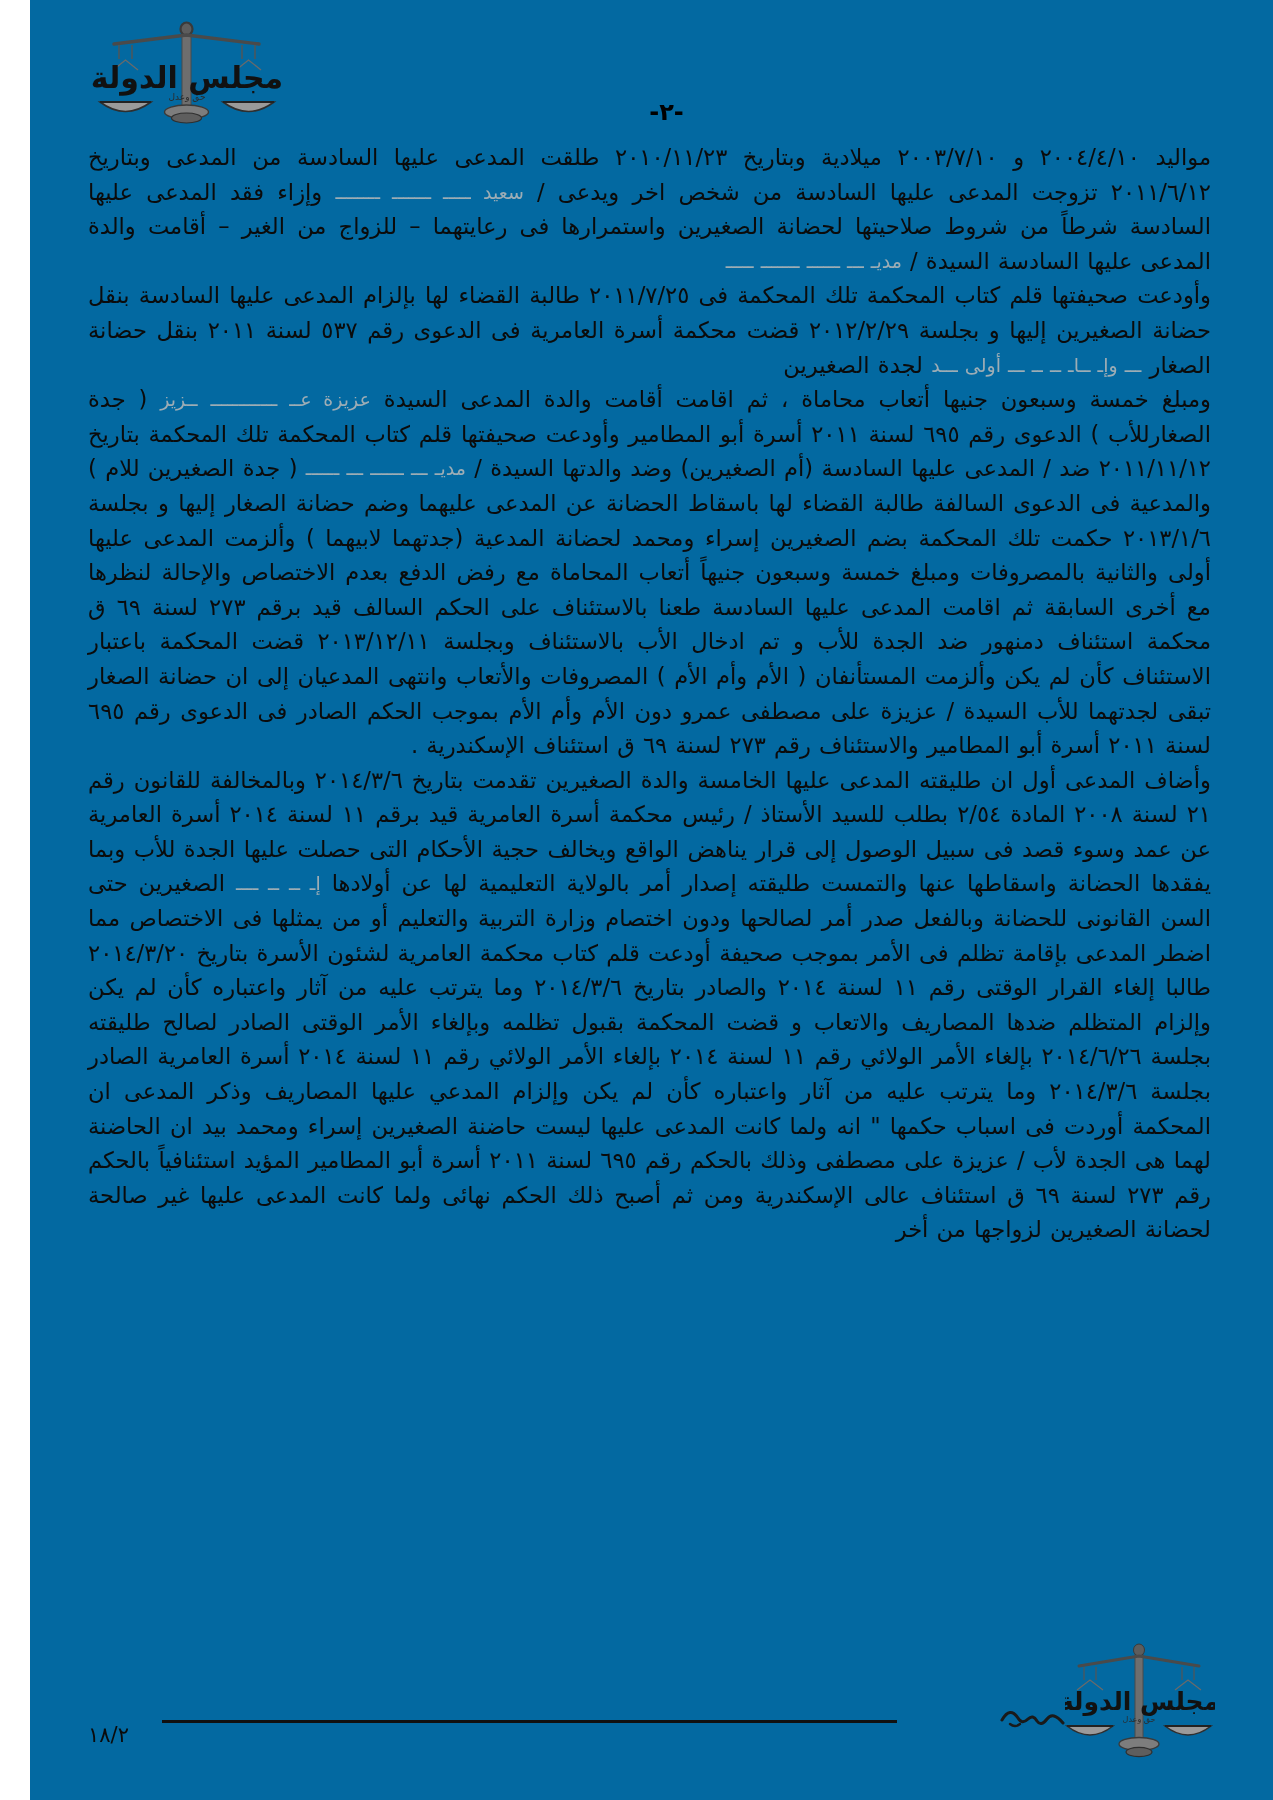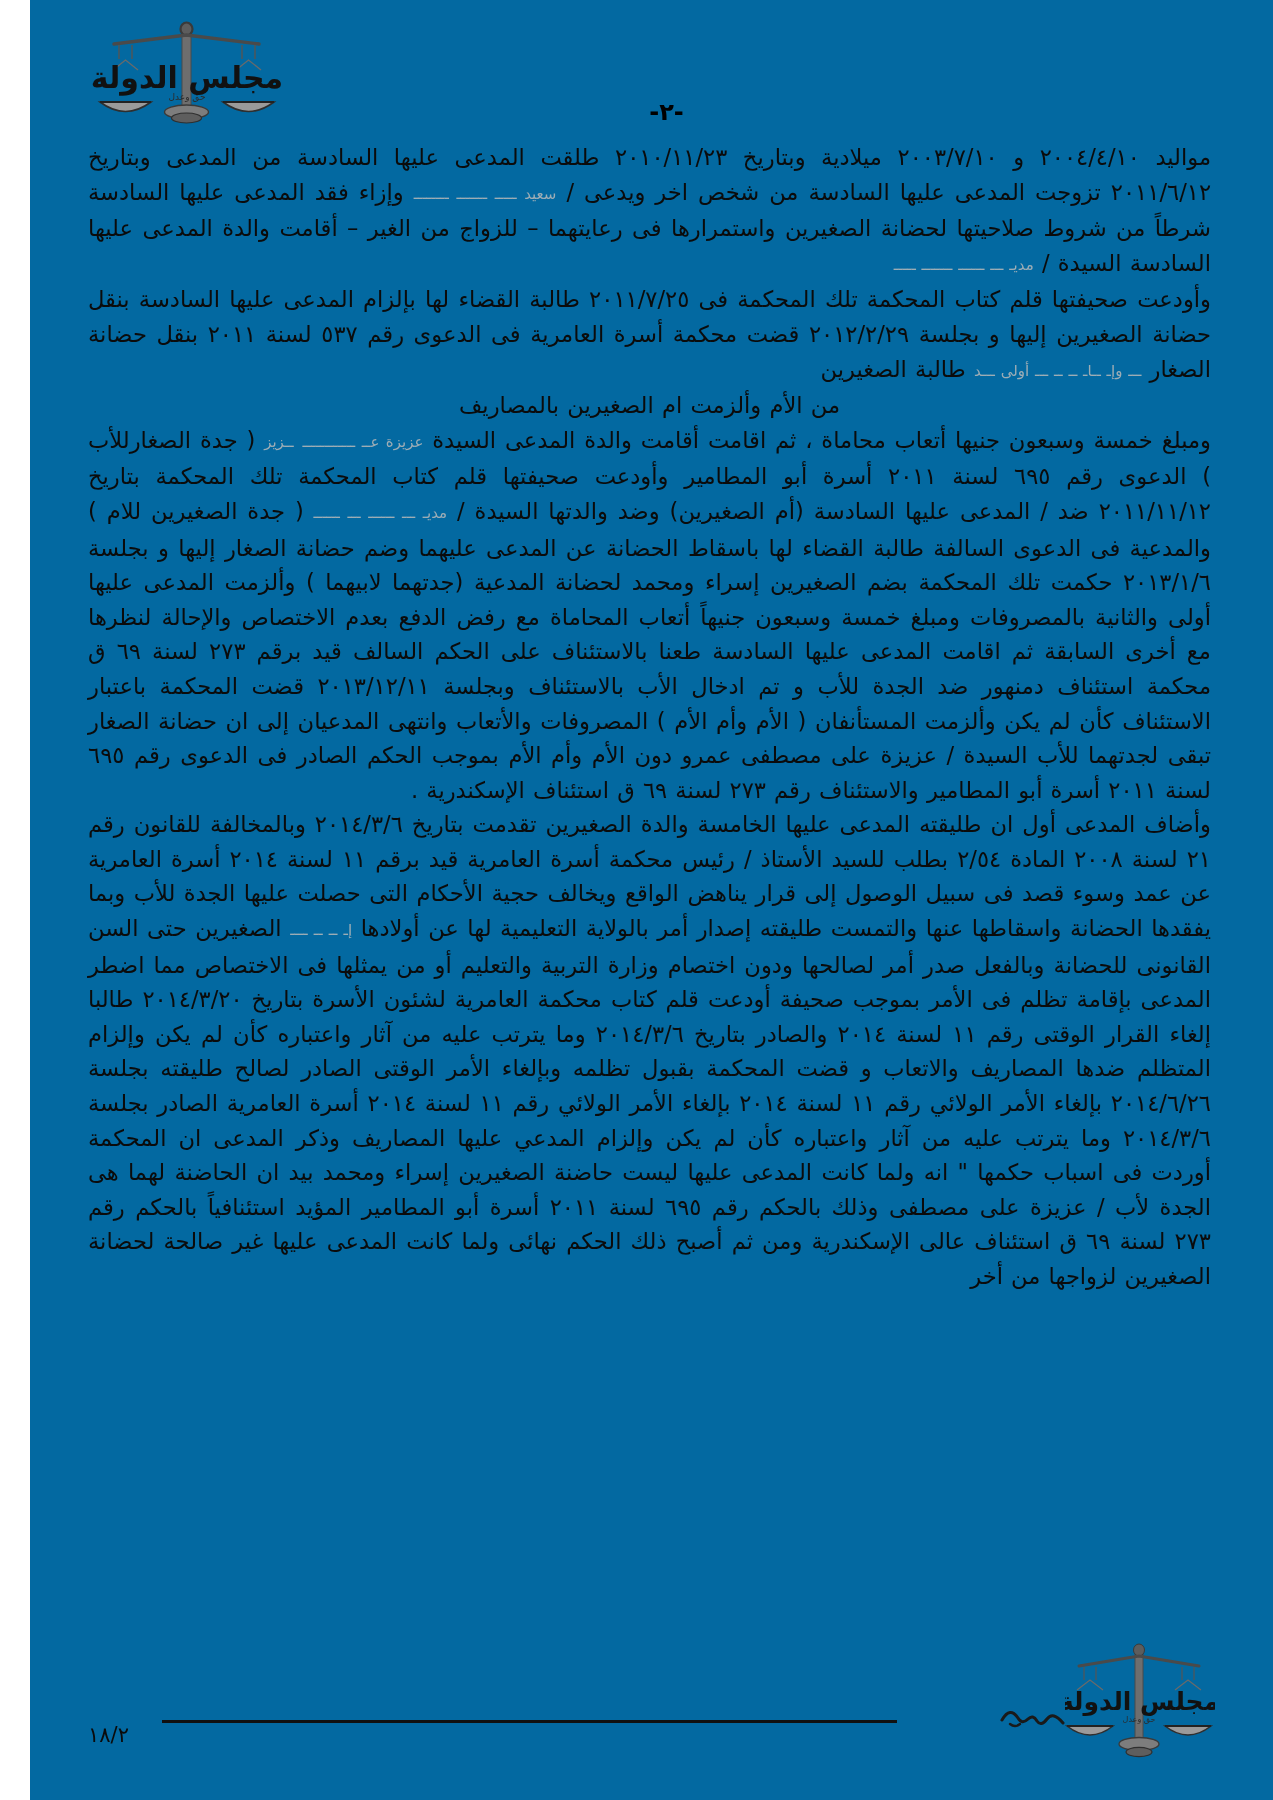--- a/index.html
+++ b/index.html
@@ -63,21 +63,21 @@
     text-align: justify;
     text-align-last: right;
     word-spacing: 1px;
   }
   .body-text p.center-last {
     text-align-last: center;
   }
   
   .redacted {
     color: #b9b9b9;
-    font-size: 15px;
+    font-size: 19px;
     letter-spacing: 1.5px;
     opacity: .85;
     filter: blur(0.4px);
     vertical-align: 1px;
   }
 
   
   .footer {
     position: absolute;
     left: 0;
@@ -153,22 +153,21 @@
         <text x="95" y="74" text-anchor="middle" font-family="'DejaVu Sans','Liberation Sans',sans-serif" font-size="30" font-weight="bold" fill="#111" direction="rtl">مجلس الدولة</text>
         <text x="95" y="86" text-anchor="middle" font-family="'DejaVu Sans','Liberation Sans',sans-serif" font-size="9" fill="#2b2b2b" direction="rtl">حق وعدل</text>
       </svg>
     </div>
 
     <div class="page-marker">-٢-</div>
   </div>
 
   <div class="body-text" id="body-text">
       <p><span>مواليد ٢٠٠٤/٤/١٠ و ٢٠٠٣/٧/١٠ ميلادية وبتاريخ ٢٠١٠/١١/٢٣ طلقت المدعى عليها السادسة من المدعى وبتاريخ ٢٠١١/٦/١٢ تزوجت المدعى عليها السادسة من شخص اخر ويدعى / </span><span class="redacted">سعيد ـــــ ـــــــ ــــــــ</span><span> وإزاء فقد المدعى عليها السادسة  شرطاً من شروط صلاحيتها لحضانة الصغيرين واستمرارها فى رعايتهما – للزواج من الغير – أقامت والدة المدعى عليها السادسة السيدة / </span><span class="redacted">مديـ ـــ ــــــ ـــــــ ـــــ</span><span></span></p>
-      <p><span>وأودعت صحيفتها قلم كتاب المحكمة تلك المحكمة  فى ٢٠١١/٧/٢٥ طالبة القضاء لها بإلزام المدعى عليها السادسة بنقل حضانة الصغيرين إليها و بجلسة ٢٠١٢/٢/٢٩ قضت محكمة أسرة العامرية فى الدعوى رقم ٥٣٧ لسنة ٢٠١١ بنقل حضانة الصغار </span><span class="redacted">ـــ وإـ ــاـ ــ ــ ـــ أولى ـــد</span><span> طالبة الصغيرين</span></p>
-      <p class="center-last"><span>من الأم وألزمت ام الصغيرين بالمصاريف</span></p>
+      <p><span>وأودعت صحيفتها قلم كتاب المحكمة تلك المحكمة  فى ٢٠١١/٧/٢٥ طالبة القضاء لها بإلزام المدعى عليها السادسة بنقل حضانة الصغيرين إليها و بجلسة ٢٠١٢/٢/٢٩ قضت محكمة أسرة العامرية فى الدعوى رقم ٥٣٧ لسنة ٢٠١١ بنقل حضانة الصغار </span><span class="redacted">ـــ وإـ ــاـ ــ ــ ـــ أولى ـــد</span><span> لجدة الصغيرين</span></p>
       <p><span>ومبلغ خمسة وسبعون جنيها أتعاب محاماة ، ثم اقامت أقامت والدة المدعى السيدة </span><span class="redacted">عزيزة عــ ــــــــــــ</span><span> </span><span class="redacted">ــزيز</span><span> ( جدة الصغارللأب ) الدعوى رقم ٦٩٥ لسنة ٢٠١١ أسرة أبو المطامير  وأودعت صحيفتها قلم كتاب المحكمة تلك المحكمة بتاريخ ٢٠١١/١١/١٢ ضد / المدعى عليها السادسة  (أم الصغيرين) وضد والدتها السيدة / </span><span class="redacted">مديـ ـــ ــــــ ـــ ــــــ</span><span> ( جدة الصغيرين للام ) والمدعية فى الدعوى السالفة طالبة القضاء لها باسقاط الحضانة عن المدعى عليهما وضم حضانة الصغار إليها  و بجلسة ٢٠١٣/١/٦ حكمت تلك المحكمة بضم الصغيرين إسراء ومحمد لحضانة المدعية (جدتهما لابيهما ) وألزمت المدعى عليها أولى والثانية بالمصروفات ومبلغ خمسة وسبعون جنيهاً أتعاب المحاماة مع رفض الدفع بعدم الاختصاص والإحالة لنظرها مع أخرى السابقة  ثم اقامت المدعى عليها السادسة طعنا بالاستئناف على الحكم السالف قيد برقم ٢٧٣ لسنة ٦٩ ق محكمة استئناف دمنهور ضد الجدة للأب و تم ادخال الأب بالاستئناف وبجلسة ٢٠١٣/١٢/١١ قضت المحكمة  باعتبار الاستئناف كأن لم يكن وألزمت المستأنفان ( الأم وأم الأم ) المصروفات والأتعاب وانتهى المدعيان إلى ان  حضانة الصغار تبقى لجدتهما للأب السيدة / عزيزة على مصطفى عمرو دون الأم وأم الأم بموجب الحكم الصادر فى الدعوى رقم ٦٩٥ لسنة ٢٠١١ أسرة أبو المطامير والاستئناف رقم ٢٧٣ لسنة ٦٩ ق استئناف الإسكندرية .</span></p>
       <p><span>وأضاف المدعى أول   ان طليقته المدعى عليها الخامسة والدة الصغيرين  تقدمت بتاريخ ٢٠١٤/٣/٦ وبالمخالفة للقانون رقم ٢١ لسنة ٢٠٠٨ المادة ٢/٥٤  بطلب للسيد الأستاذ / رئيس محكمة أسرة العامرية قيد برقم ١١ لسنة ٢٠١٤ أسرة العامرية عن عمد وسوء قصد فى سبيل الوصول إلى قرار يناهض الواقع ويخالف حجية الأحكام التى حصلت عليها الجدة للأب وبما يفقدها الحضانة واسقاطها عنها والتمست طليقته إصدار أمر بالولاية التعليمية لها عن أولادها </span><span class="redacted">إـ ــ ــ ــــ</span><span> الصغيرين  حتى السن القانونى للحضانة  وبالفعل صدر أمر لصالحها  ودون اختصام وزارة التربية والتعليم أو من يمثلها فى الاختصاص مما اضطر المدعى بإقامة تظلم فى الأمر  بموجب صحيفة أودعت قلم كتاب محكمة العامرية لشئون الأسرة بتاريخ ٢٠١٤/٣/٢٠ طالبا إلغاء القرار الوقتى رقم ١١ لسنة ٢٠١٤ والصادر بتاريخ ٢٠١٤/٣/٦ وما يترتب عليه من آثار واعتباره كأن لم يكن وإلزام المتظلم ضدها المصاريف والاتعاب و قضت المحكمة بقبول تظلمه وبإلغاء الأمر الوقتى الصادر لصالح طليقته بجلسة ٢٠١٤/٦/٢٦ بإلغاء الأمر الولائي رقم ١١ لسنة ٢٠١٤ بإلغاء الأمر الولائي رقم ١١ لسنة ٢٠١٤ أسرة العامرية الصادر بجلسة ٢٠١٤/٣/٦ وما يترتب عليه من آثار واعتباره كأن لم يكن وإلزام المدعي عليها المصاريف وذكر المدعى ان المحكمة أوردت فى اسباب حكمها " انه ولما كانت المدعى عليها ليست حاضنة الصغيرين إسراء ومحمد بيد ان الحاضنة لهما هى الجدة لأب  / عزيزة على مصطفى وذلك بالحكم رقم ٦٩٥ لسنة ٢٠١١ أسرة أبو المطامير المؤيد استئنافياً بالحكم رقم ٢٧٣ لسنة ٦٩ ق استئناف عالى الإسكندرية ومن ثم أصبح ذلك الحكم نهائى ولما كانت المدعى عليها غير صالحة لحضانة الصغيرين لزواجها من أخر</span></p>
     </div>
 
   <div class="footer">
 
     <div class="folio">١٨/٢</div>
 
     <div class="footer-rule"></div>
 

